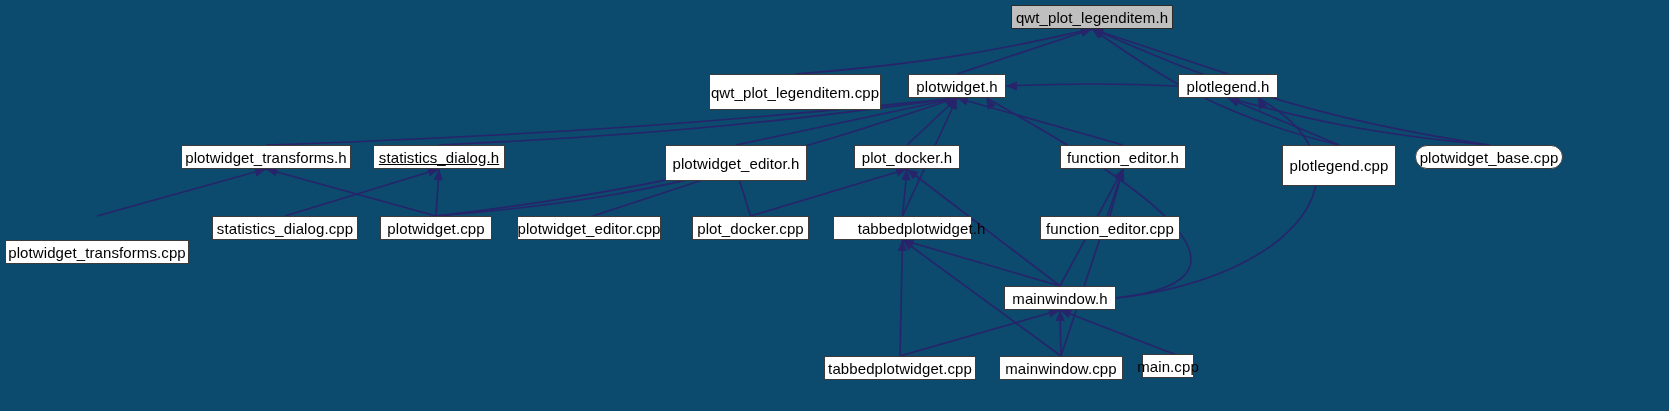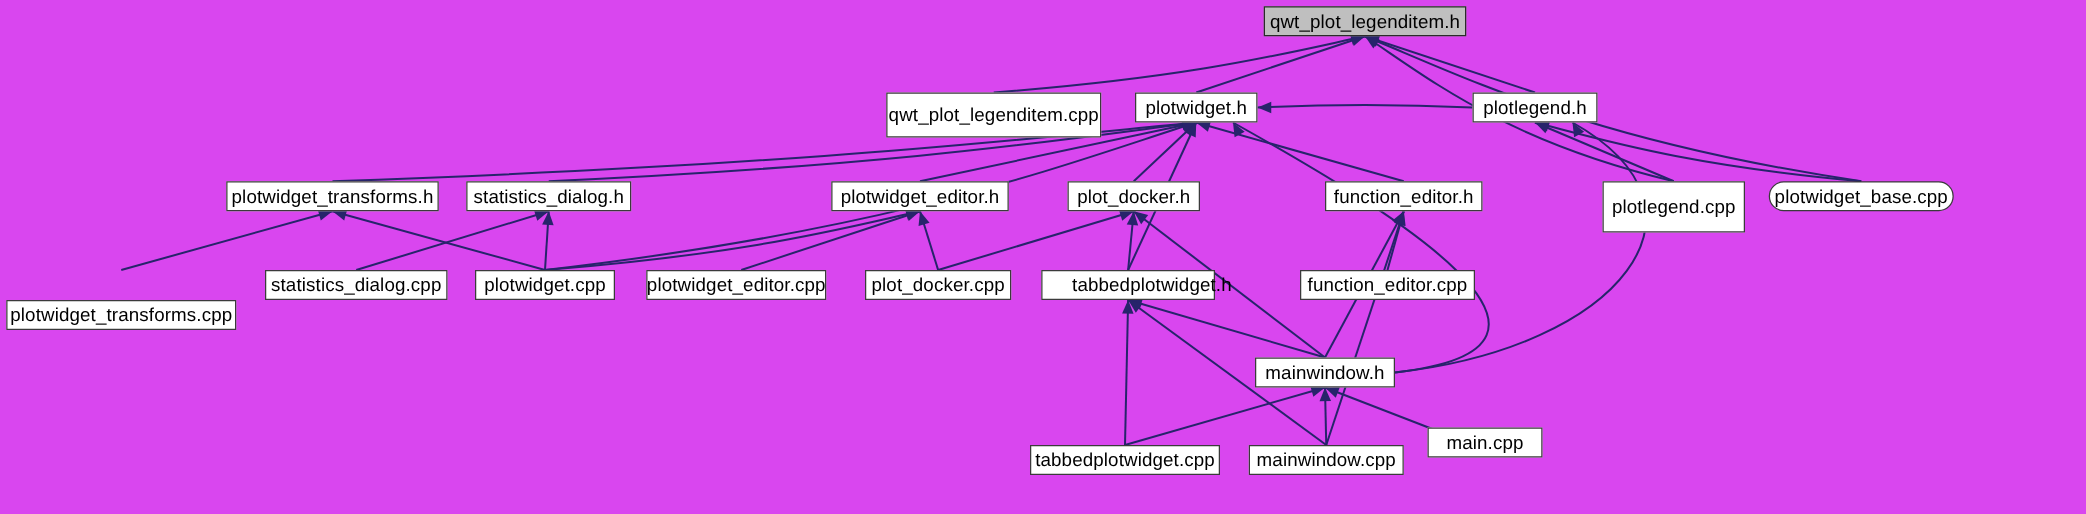--- a/index.html
+++ b/index.html
@@ -4,21 +4,21 @@
 <style>
   html, body {
     margin: 0;
     padding: 0;
     background: #ffffff;
   }
   #graph-root {
     position: relative;
     width: 1669px;
     height: 411px;
-    background: #d946ef;
+    background: #0c4a6e;
     font-family: "Liberation Sans", sans-serif;
     overflow: hidden;
   }
   #graph-svg {
     position: absolute;
     left: 0;
     top: 0;
     width: 1669px;
     height: 411px;
   }
@@ -141,24 +141,24 @@
       </div>
       <div class="node-box" style="left: 908px; top: 74px; width: 98px; height: 24px;">
         <span class="node-label">plotwidget.h</span>
       </div>
       <div class="node-box" style="left: 1178px; top: 74px; width: 100px; height: 24px;">
         <span class="node-label">plotlegend.h</span>
       </div>
       <div class="node-box" style="left: 181px; top: 145px; width: 170px; height: 24px;">
         <span class="node-label">plotwidget_transforms.h</span>
       </div>
-      <div class="node-box" style="left: 373px; top: 145px; width: 132px; height: 24px;">
+      <div class="node-box" style="left: 373px; top: 145px; width: 132px; height: 24px; text-decoration: underline;">
         <span class="node-label">statistics_dialog.h</span>
       </div>
-      <div class="node-box" style="left: 665px; top: 145px; width: 142px; height: 24px;">
+      <div class="node-box" style="left: 665px; top: 145px; width: 142px; height: 36px;">
         <span class="node-label">plotwidget_editor.h</span>
       </div>
       <div class="node-box" style="left: 854px; top: 145px; width: 106px; height: 24px;">
         <span class="node-label">plot_docker.h</span>
       </div>
       <div class="node-box" style="left: 1060px; top: 145px; width: 126px; height: 24px;">
         <span class="node-label">function_editor.h</span>
       </div>
       <div class="node-box" style="left: 1282px; top: 145px; width: 114px; height: 41px; text-align: center;">
         <span class="node-label">plotlegend.cpp</span>
@@ -189,17 +189,17 @@
       </div>
       <div class="node-box" style="left: 1004px; top: 286px; width: 112px; height: 24px;">
         <span class="node-label">mainwindow.h</span>
       </div>
       <div class="node-box" style="left: 824px; top: 356px; width: 152px; height: 24px;">
         <span class="node-label">tabbedplotwidget.cpp</span>
       </div>
       <div class="node-box" style="left: 999px; top: 356px; width: 124px; height: 24px;">
         <span class="node-label">mainwindow.cpp</span>
       </div>
-      <div class="node-box" style="left: 1142px; top: 342px; width: 92px; height: 24px;">
+      <div class="node-box" style="left: 1142px; top: 354px; width: 52px; height: 24px;">
         <span class="node-label">main.cpp</span>
       </div>
     </div>
 </div>
 
 </body></html>

